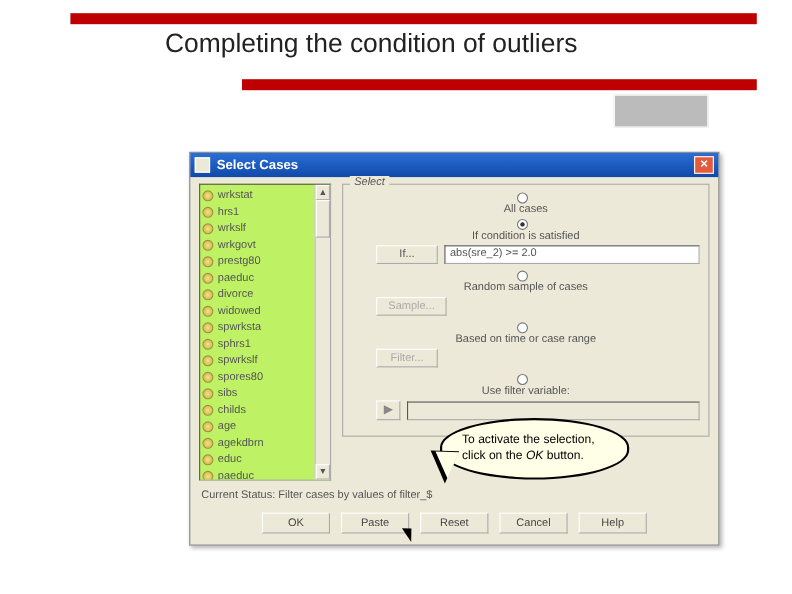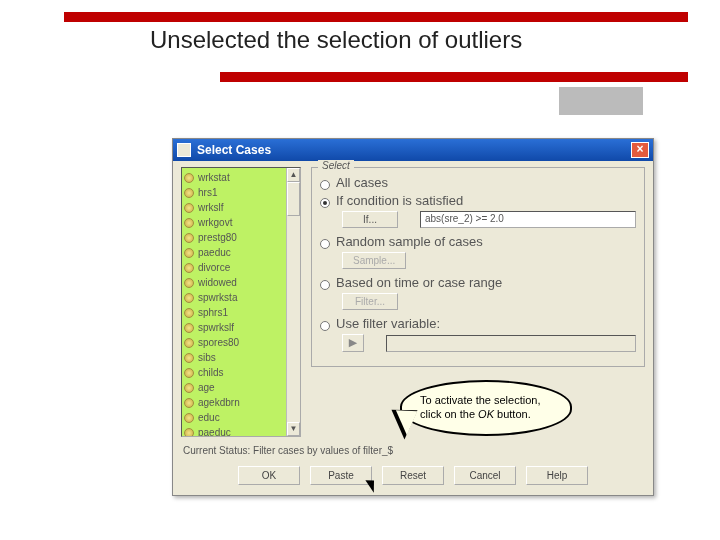--- a/index.html
+++ b/index.html
@@ -144,45 +144,46 @@
     position: absolute;
     top: -8px; left: 6px;
     background: #ece9d8;
     padding: 0 4px;
     color: #555;
     font-size: 10px;
     font-style: italic;
   }
   .radio-row {
     display: flex;
-    align-items: flex-end;
+    align-items: center;
     margin: 3px 0;
     color: #555;
-    font-size: 13px;
+    font-size: 10px;
+    flex-direction: column;
   }
   .radio {
     width: 10px; height: 10px;
     border-radius: 50%;
     border: 1px solid #777;
     margin-right: 6px;
     background: #fff;
     position: relative;
   }
   .radio.selected::after {
     content: "";
     position: absolute;
     left: 2px; top: 2px;
     width: 4px; height: 4px;
     border-radius: 50%;
     background: #333;
   }
   .sub-row {
     display: flex;
     align-items: center;
-    gap: 22px;
+    gap: 6px;
     margin: 2px 0 6px 22px;
   }
   .btn {
     background: #ece9d8;
     border: 1px outset #fff;
     padding: 2px 10px;
     font-size: 10px;
     color: #555;
     min-width: 56px;
     text-align: center;
@@ -260,21 +261,21 @@
     border-top: 5px solid transparent;
     border-bottom: 10px solid transparent;
     transform: rotate(-34deg);
     pointer-events: none;
   }
 </style>
 </head>
 <body>
 
 <div class="top-red-bar"></div>
-<div class="slide-title">Unselected the selection of outliers</div>
+<div class="slide-title">Completing the condition of outliers</div>
 <div class="mid-red-bar"></div>
 <div class="grey-box"></div>
 
 <div class="dialog">
   <div class="titlebar">
     <span class="icon"></span>
     <span>Select Cases</span>
     <span class="spacer"></span>
     <span class="close">×</span>
   </div>

